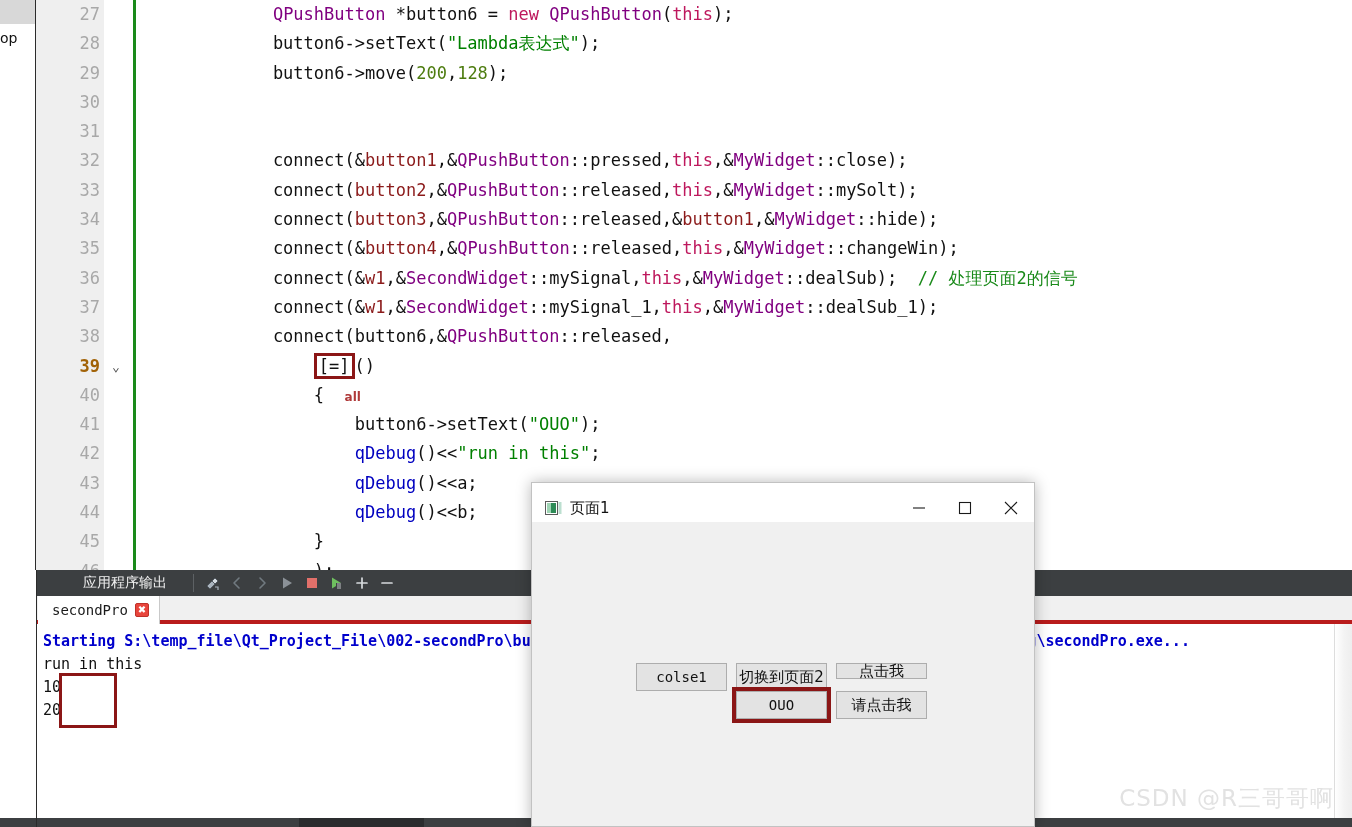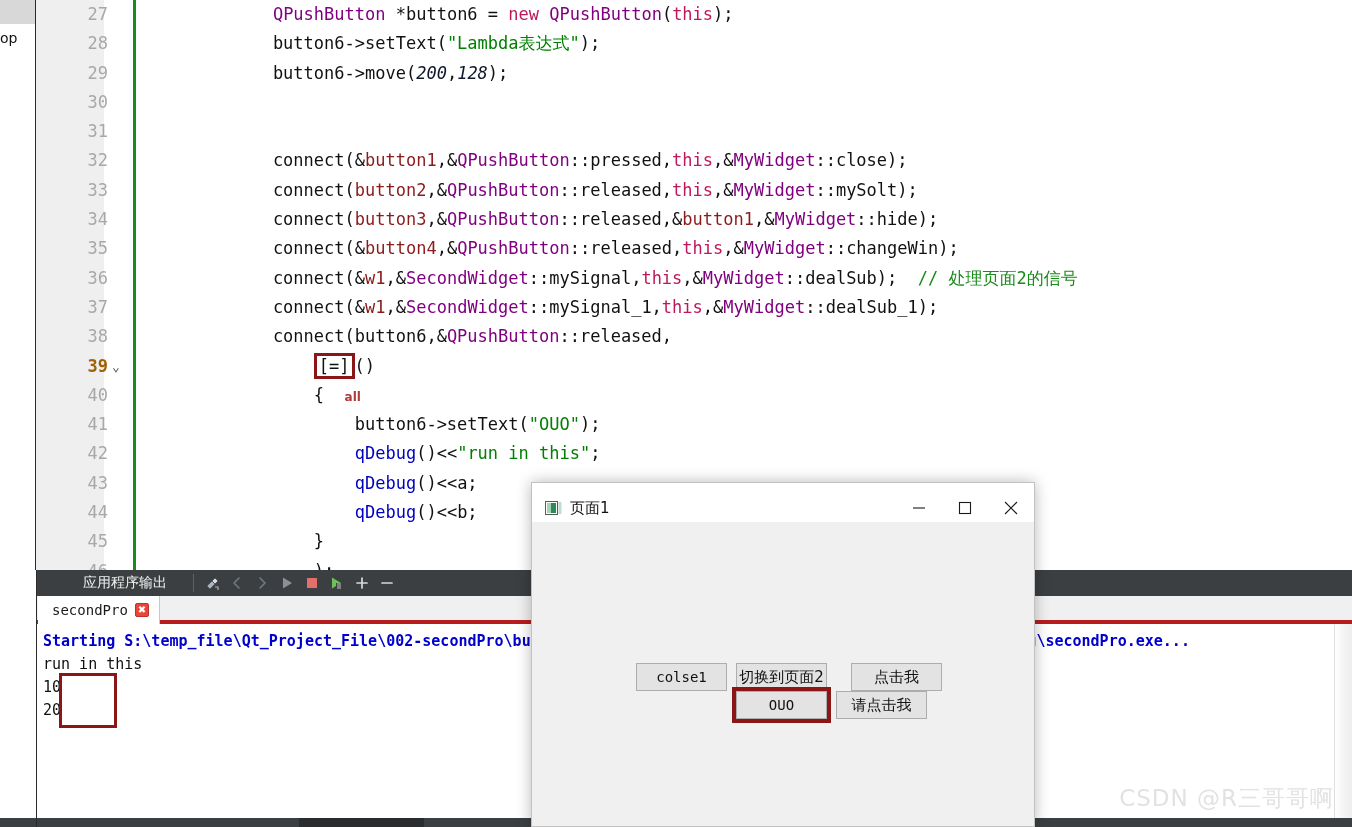--- a/index.html
+++ b/index.html
@@ -51,39 +51,39 @@
   .line {
     position: relative;
     height: 29.3px;
     line-height: 29.3px;
     white-space: pre;
     font-family: "DejaVu Sans Mono", monospace;
     font-size: 17px;
     color: #111111;
   }
   .lnum {
-    position: absolute; left: 8px; top: 0; width: 64px;
+    position: absolute; left: 0; top: 0; width: 64px;
     text-align: right;
     color: #a8a8a8;
     font-family: "DejaVu Sans Mono", monospace;
     font-size: 17px;
   }
   .lnum.cur { color: #a16207; font-weight: bold; }
   .fold {
     position: absolute; left: 72px; top: 0; width: 16px;
     color: #4a4a4a; font-size: 13px; text-align: center;
   }
   .ltext {
     position: absolute; left: 155px; top: 0; white-space: pre;
   }
 
   
   .t-type   { color: #800080; }           
   .t-kw     { color: #be185d; }           
-  .t-num    { color: #0f172a; font-style: italic; }           
+  .t-num    { color: #4d7c0f; }           
   .t-str    { color: #008000; }           
   .t-cmt    { color: #1a8a1a; }           
   .t-var    { color: #8b1a1a; }           
   .t-plain  { color: #111111; }
   .t-func   { color: #0000c0; }           
 
   .hl-box {
     display: inline-block;
     border: 3px solid #8b1616;
     padding: 0 2px;
@@ -362,21 +362,21 @@
         <div class="qt-btn">
           <svg width="16" height="16" viewBox="0 0 16 16">
               <path d="M2 2 L14 14 M14 2 L2 14" stroke="#1a1a1a" stroke-width="1.1"></path>
             </svg>
         </div>
       </div>
     </div>
     <div class="qt-client" id="qt-client">
         <button class="qbtn" style="left: 104px; top: 141px; width: 91px; height: 28px;">colse1</button>
         <button class="qbtn cjk" style="left: 204px; top: 141px; width: 91px; height: 28px;">切换到页面2</button>
-        <button class="qbtn cjk" style="left: 319px; top: 141px; width: 91px; height: 28px;">点击我</button>
+        <button class="qbtn cjk" style="left: 304px; top: 141px; width: 91px; height: 16px;">点击我</button>
         <button class="qbtn" style="left: 204px; top: 169px; width: 91px; height: 28px;">OUO</button>
         <div class="qbtn-hl" style="left: 200px; top: 165px; width: 99px; height: 36px;"></div>
         <button class="qbtn cjk" style="left: 304px; top: 169px; width: 91px; height: 28px;">请点击我</button>
       </div>
   </div>
 
   <div class="watermark">CSDN @R三哥哥啊</div>
 </div>
 
 </body></html>

